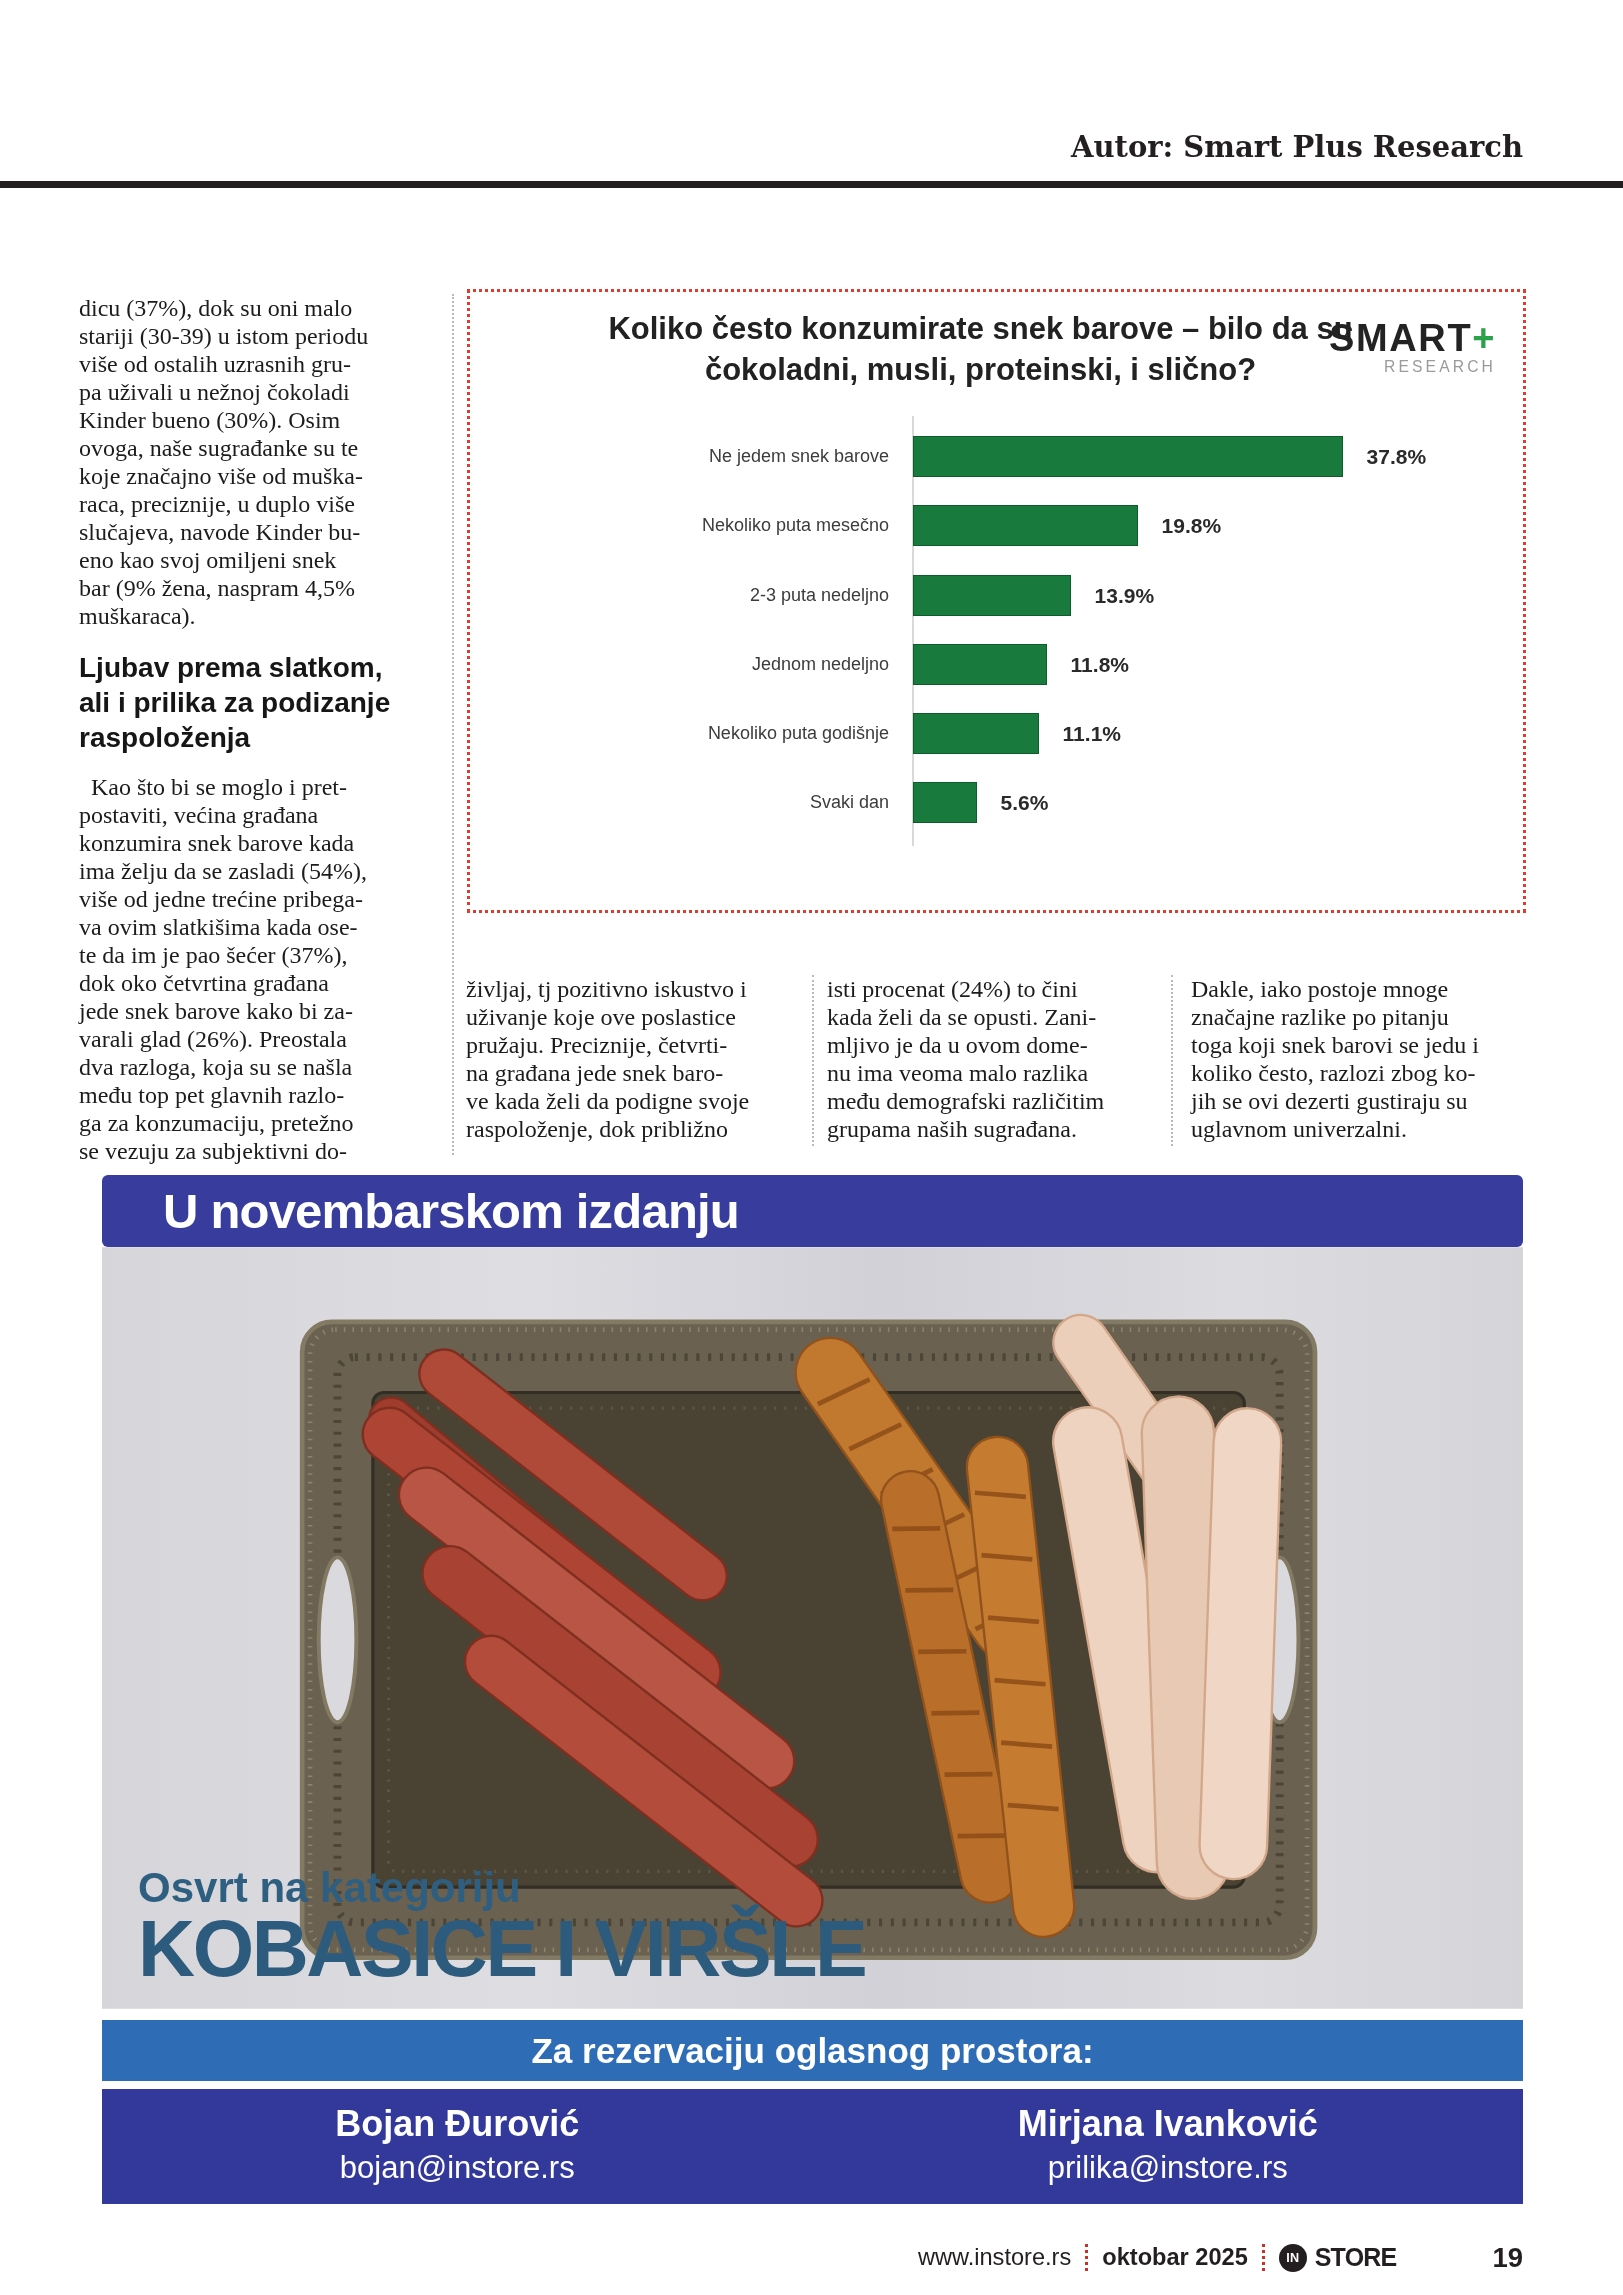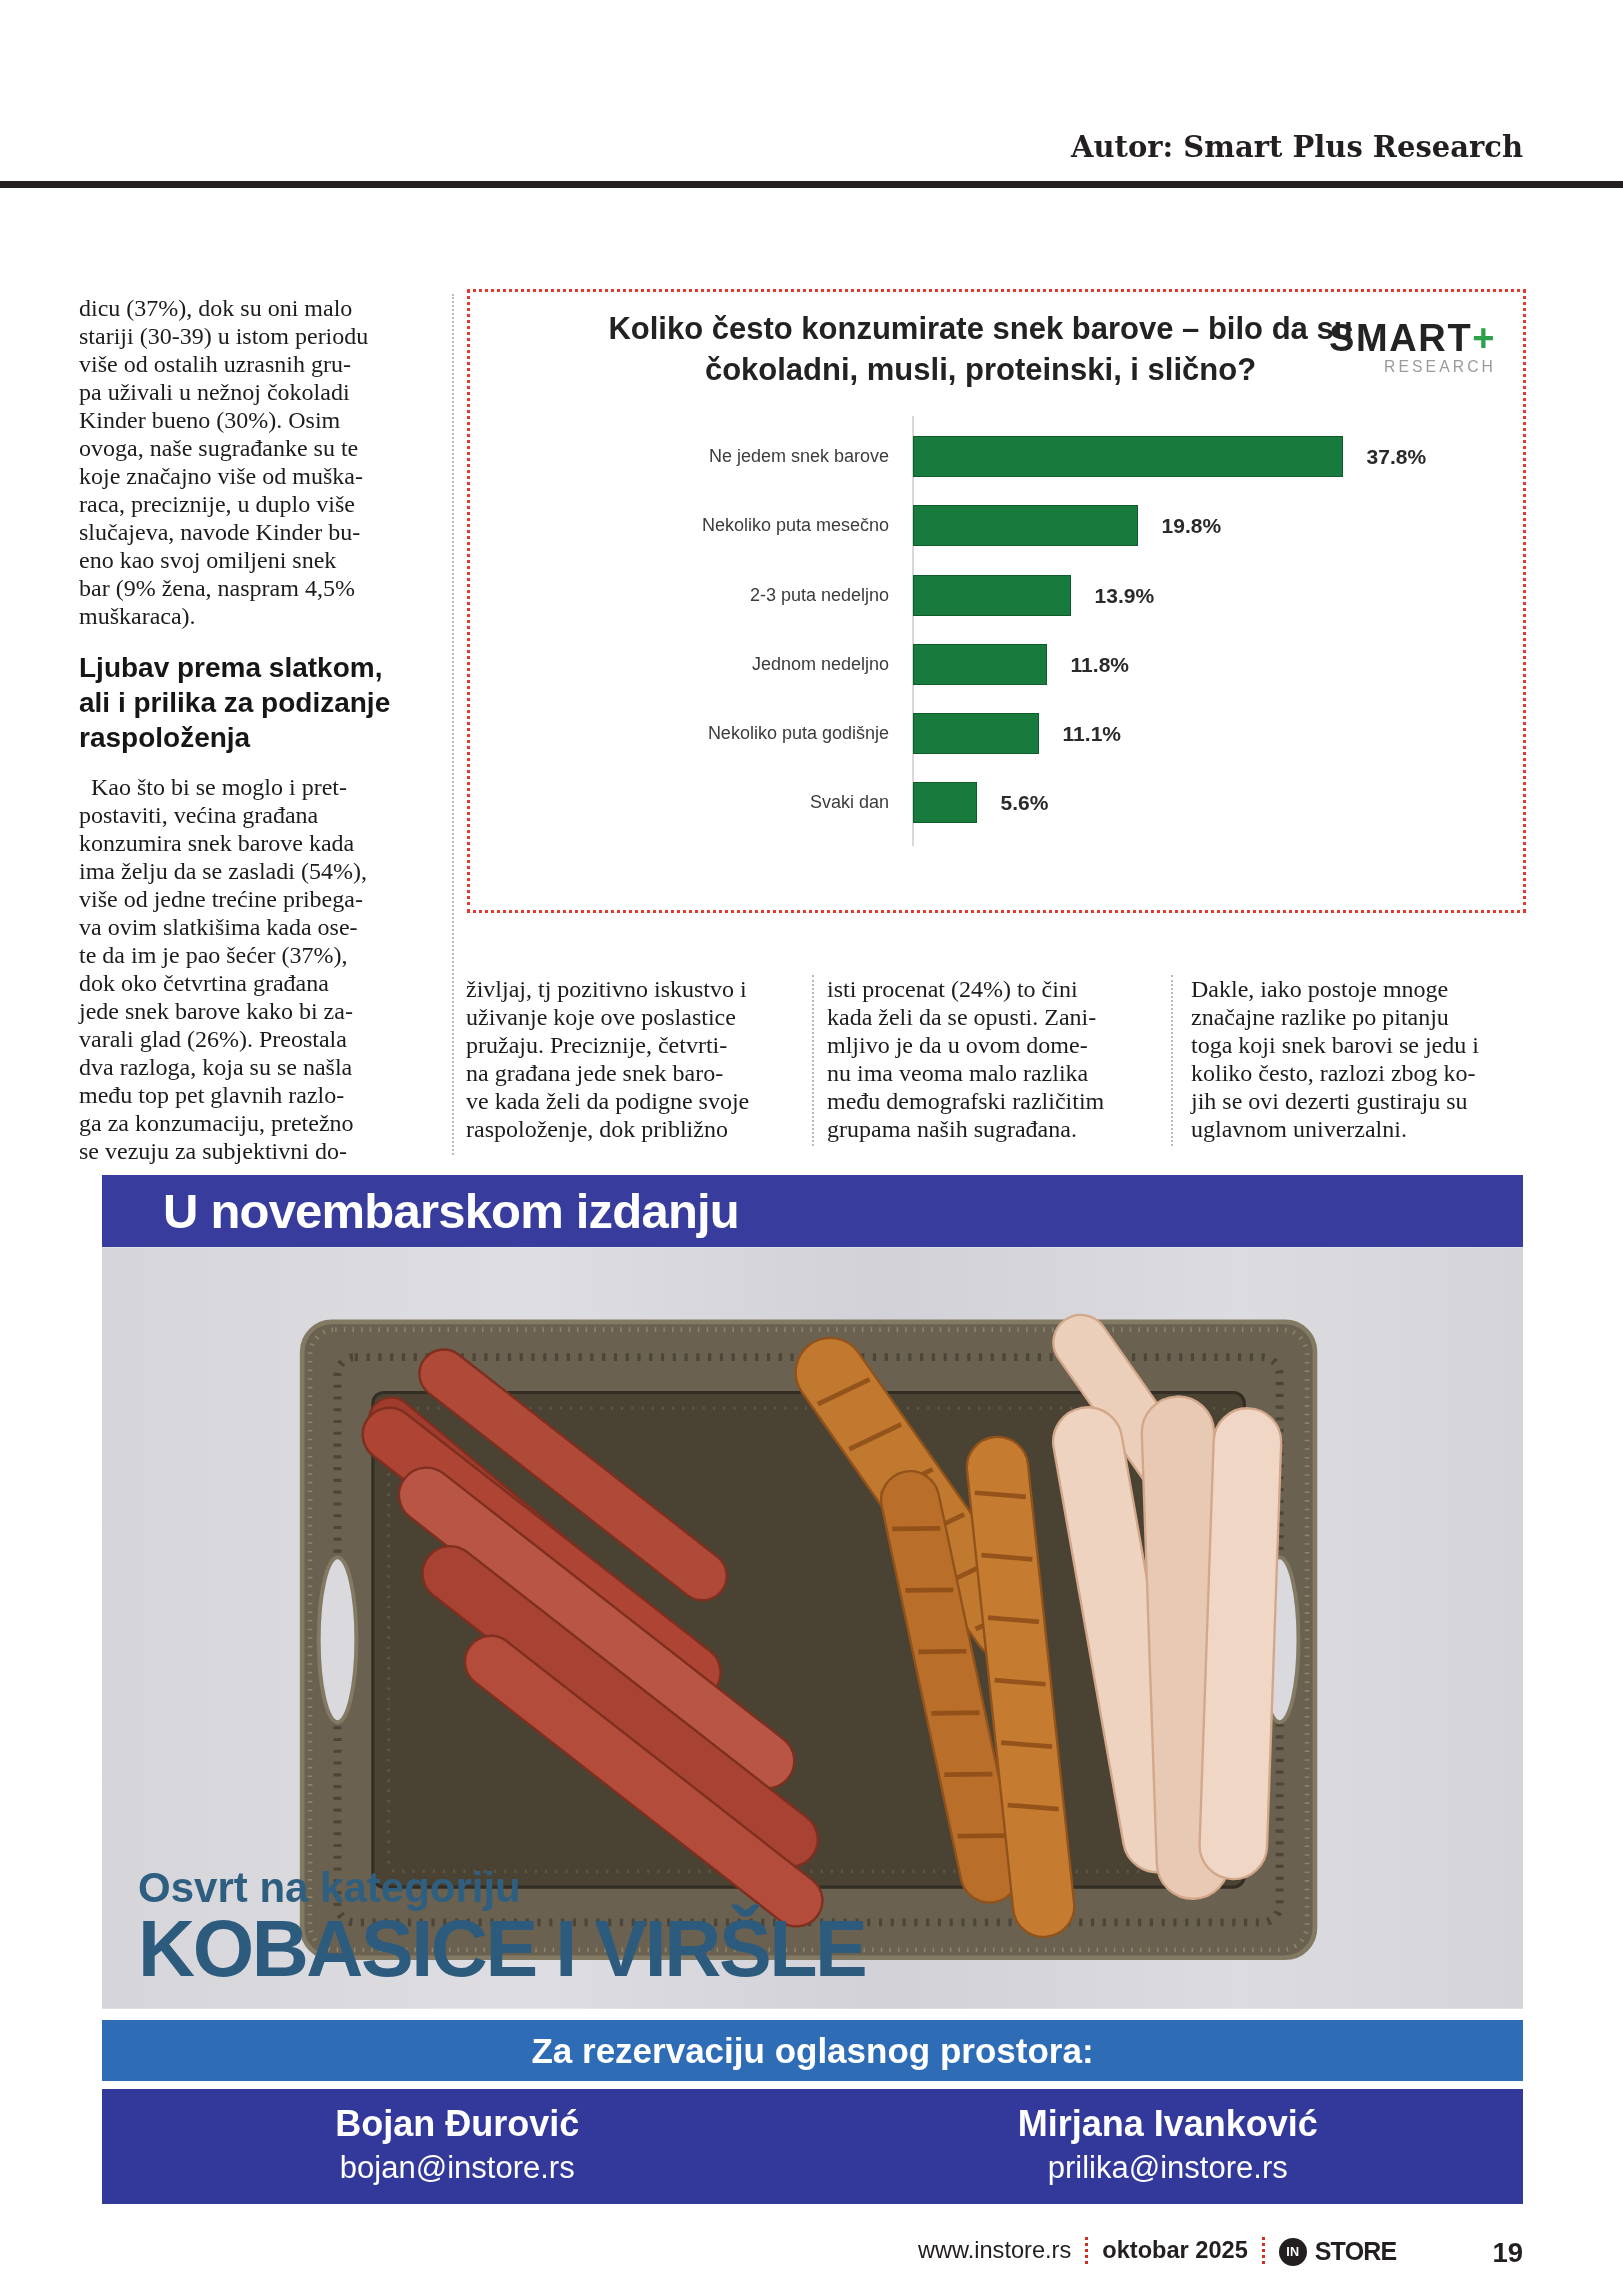--- a/index.html
+++ b/index.html
@@ -40,38 +40,38 @@
   .chart-row{position:absolute;left:27px;right:19px;height:69px;display:flex;align-items:center;}
   .r1{top:130px}.r2{top:199px}.r3{top:269px}.r4{top:338px}.r5{top:407px}.r6{top:476px}
   .bar-label{flex:0 0 416px;box-sizing:border-box;padding-right:24px;text-align:right;
              font-size:18px;color:#3c3c3c;}
   .bar{height:41px;background:#187a3c;border:0.8px solid #0f5c2b;box-sizing:border-box;}
   .bar-value{margin-left:23.6px;font-weight:bold;font-size:21px;color:#2a2a2a;}
 
   
   .ad{position:absolute;left:102px;top:1175px;width:1421px;}
   .ad-banner{height:72px;background:#383d9d;color:#fff;font-weight:bold;font-size:49px;
-             line-height:72px;padding-left:61px;box-sizing:border-box;letter-spacing:-0.8px;}
+             line-height:72px;padding-left:61px;box-sizing:border-box;letter-spacing:-0.8px;border-radius:6px;}
   .photo{position:relative;width:1421px;height:762px;overflow:hidden;}
   .photo svg{display:block;}
   .overlay{position:absolute;left:36px;top:617px;}
   .kicker{font-weight:bold;font-size:42px;color:#2e5f80;line-height:47px;}
   .cat-title{font-weight:bold;font-size:79px;line-height:75px;color:#2d5b7d;letter-spacing:-2.4px;}
   .gap14{height:11px;background:#fff;}
   .gap10{height:7.9px;background:#fff;}
   .reservation{height:61px;background:#2e6db6;color:#fff;text-align:center;
                font-weight:bold;font-size:35px;line-height:61px;}
   .contacts{height:115px;background:#33389b;display:flex;color:#fff;}
   .contact{flex:1;text-align:center;padding-top:14px;}
   .cname{font-weight:bold;font-size:36px;line-height:41px;}
   .cemail{font-size:31px;line-height:41px;margin-top:3.1px;}
 
   
   .footer{position:absolute;top:2237px;right:100px;height:41px;display:flex;
-          align-items:flex-start;gap:14px;color:#231f20;}
+          align-items:center;gap:14px;color:#231f20;}
   .f-web{font-size:23.6px;}
   .f-sep{width:0;height:27px;border-left:3.1px dotted #cf2f23;}
   .f-issue{font-weight:bold;font-size:23.6px;}
   .f-logo{display:flex;align-items:center;gap:7.9px;}
   .f-circle{width:28px;height:28px;border-radius:50%;background:#231f20;color:#fff;
             font-weight:bold;font-size:12.6px;display:flex;align-items:center;justify-content:center;
             letter-spacing:0.4px;}
   .f-brand{font-weight:900;font-size:25px;letter-spacing:-0.8px;}
   .f-page{margin-left:82px;font-weight:800;font-size:27.5px;}
 </style>

